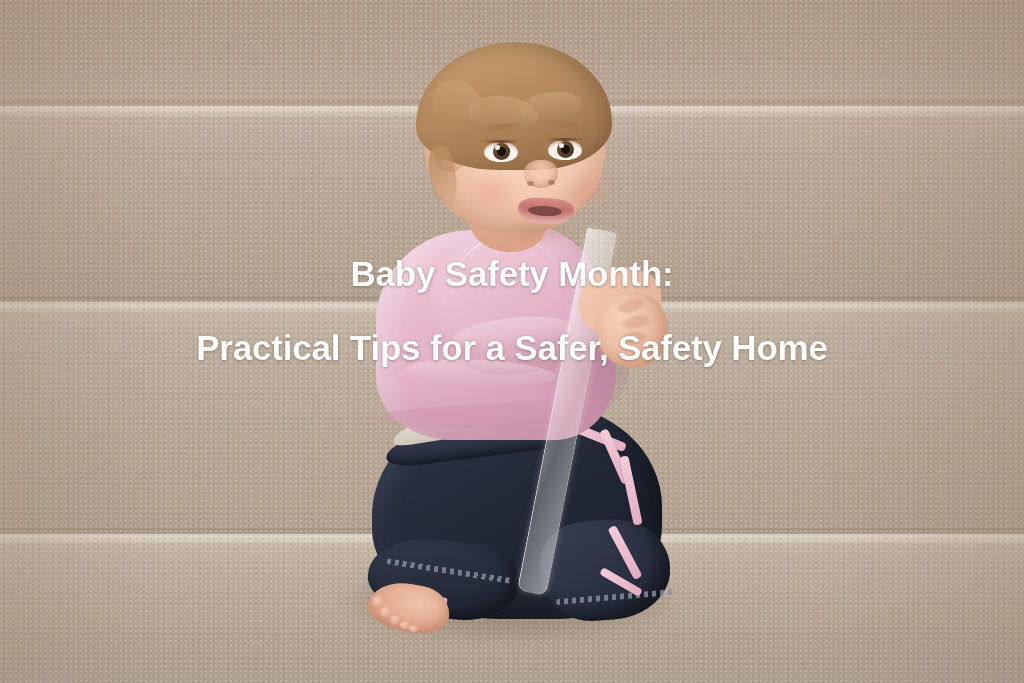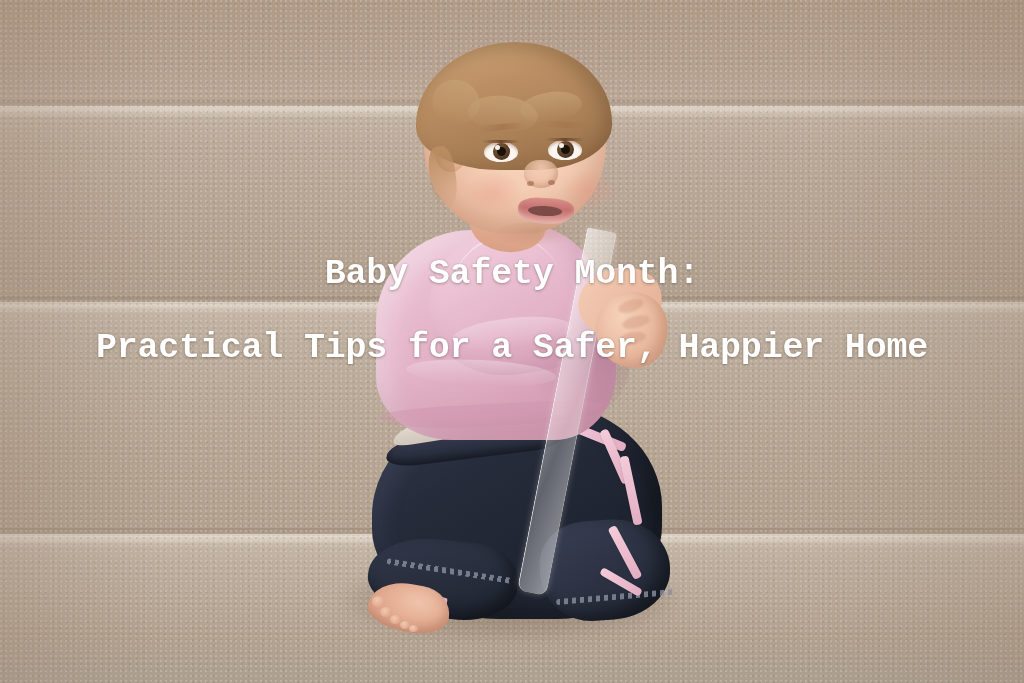--- a/index.html
+++ b/index.html
@@ -442,21 +442,21 @@
   .title-wrap {
     position: absolute;
     left: 0;
     top: 252px;
     width: 100%;
     text-align: center;
     pointer-events: none;
   }
   .title-line {
     color: #ffffff;
-    font-family: Liberation Mono, monospace;
+    font-family: Liberation Sans, sans-serif;
     font-weight: bold;
     letter-spacing: -0.2px;
     text-shadow: 0 1px 3px rgba(60,40,30,0.35), 0 0 1px rgba(60,40,30,0.30);
     white-space: nowrap;
   }
   .title-line.l1 {
     font-size: 35px;
     line-height: 44px;
   }
   .title-line.l2 {
@@ -565,16 +565,16 @@
       <div class="nostril n-r"></div>
 
       <div class="mouth"></div>
       <div class="mouth-gap"></div>
       <div class="chin-shadow"></div>
     </div>
   </div>
 
   <div class="title-wrap">
     <div class="title-line l1">Baby Safety Month:</div>
-    <div class="title-line l2">Practical Tips for a Safer, Happier Home</div>
+    <div class="title-line l2">Practical Tips for a Safer, Safety Home</div>
   </div>
 
 </div>
 
 </body></html>

